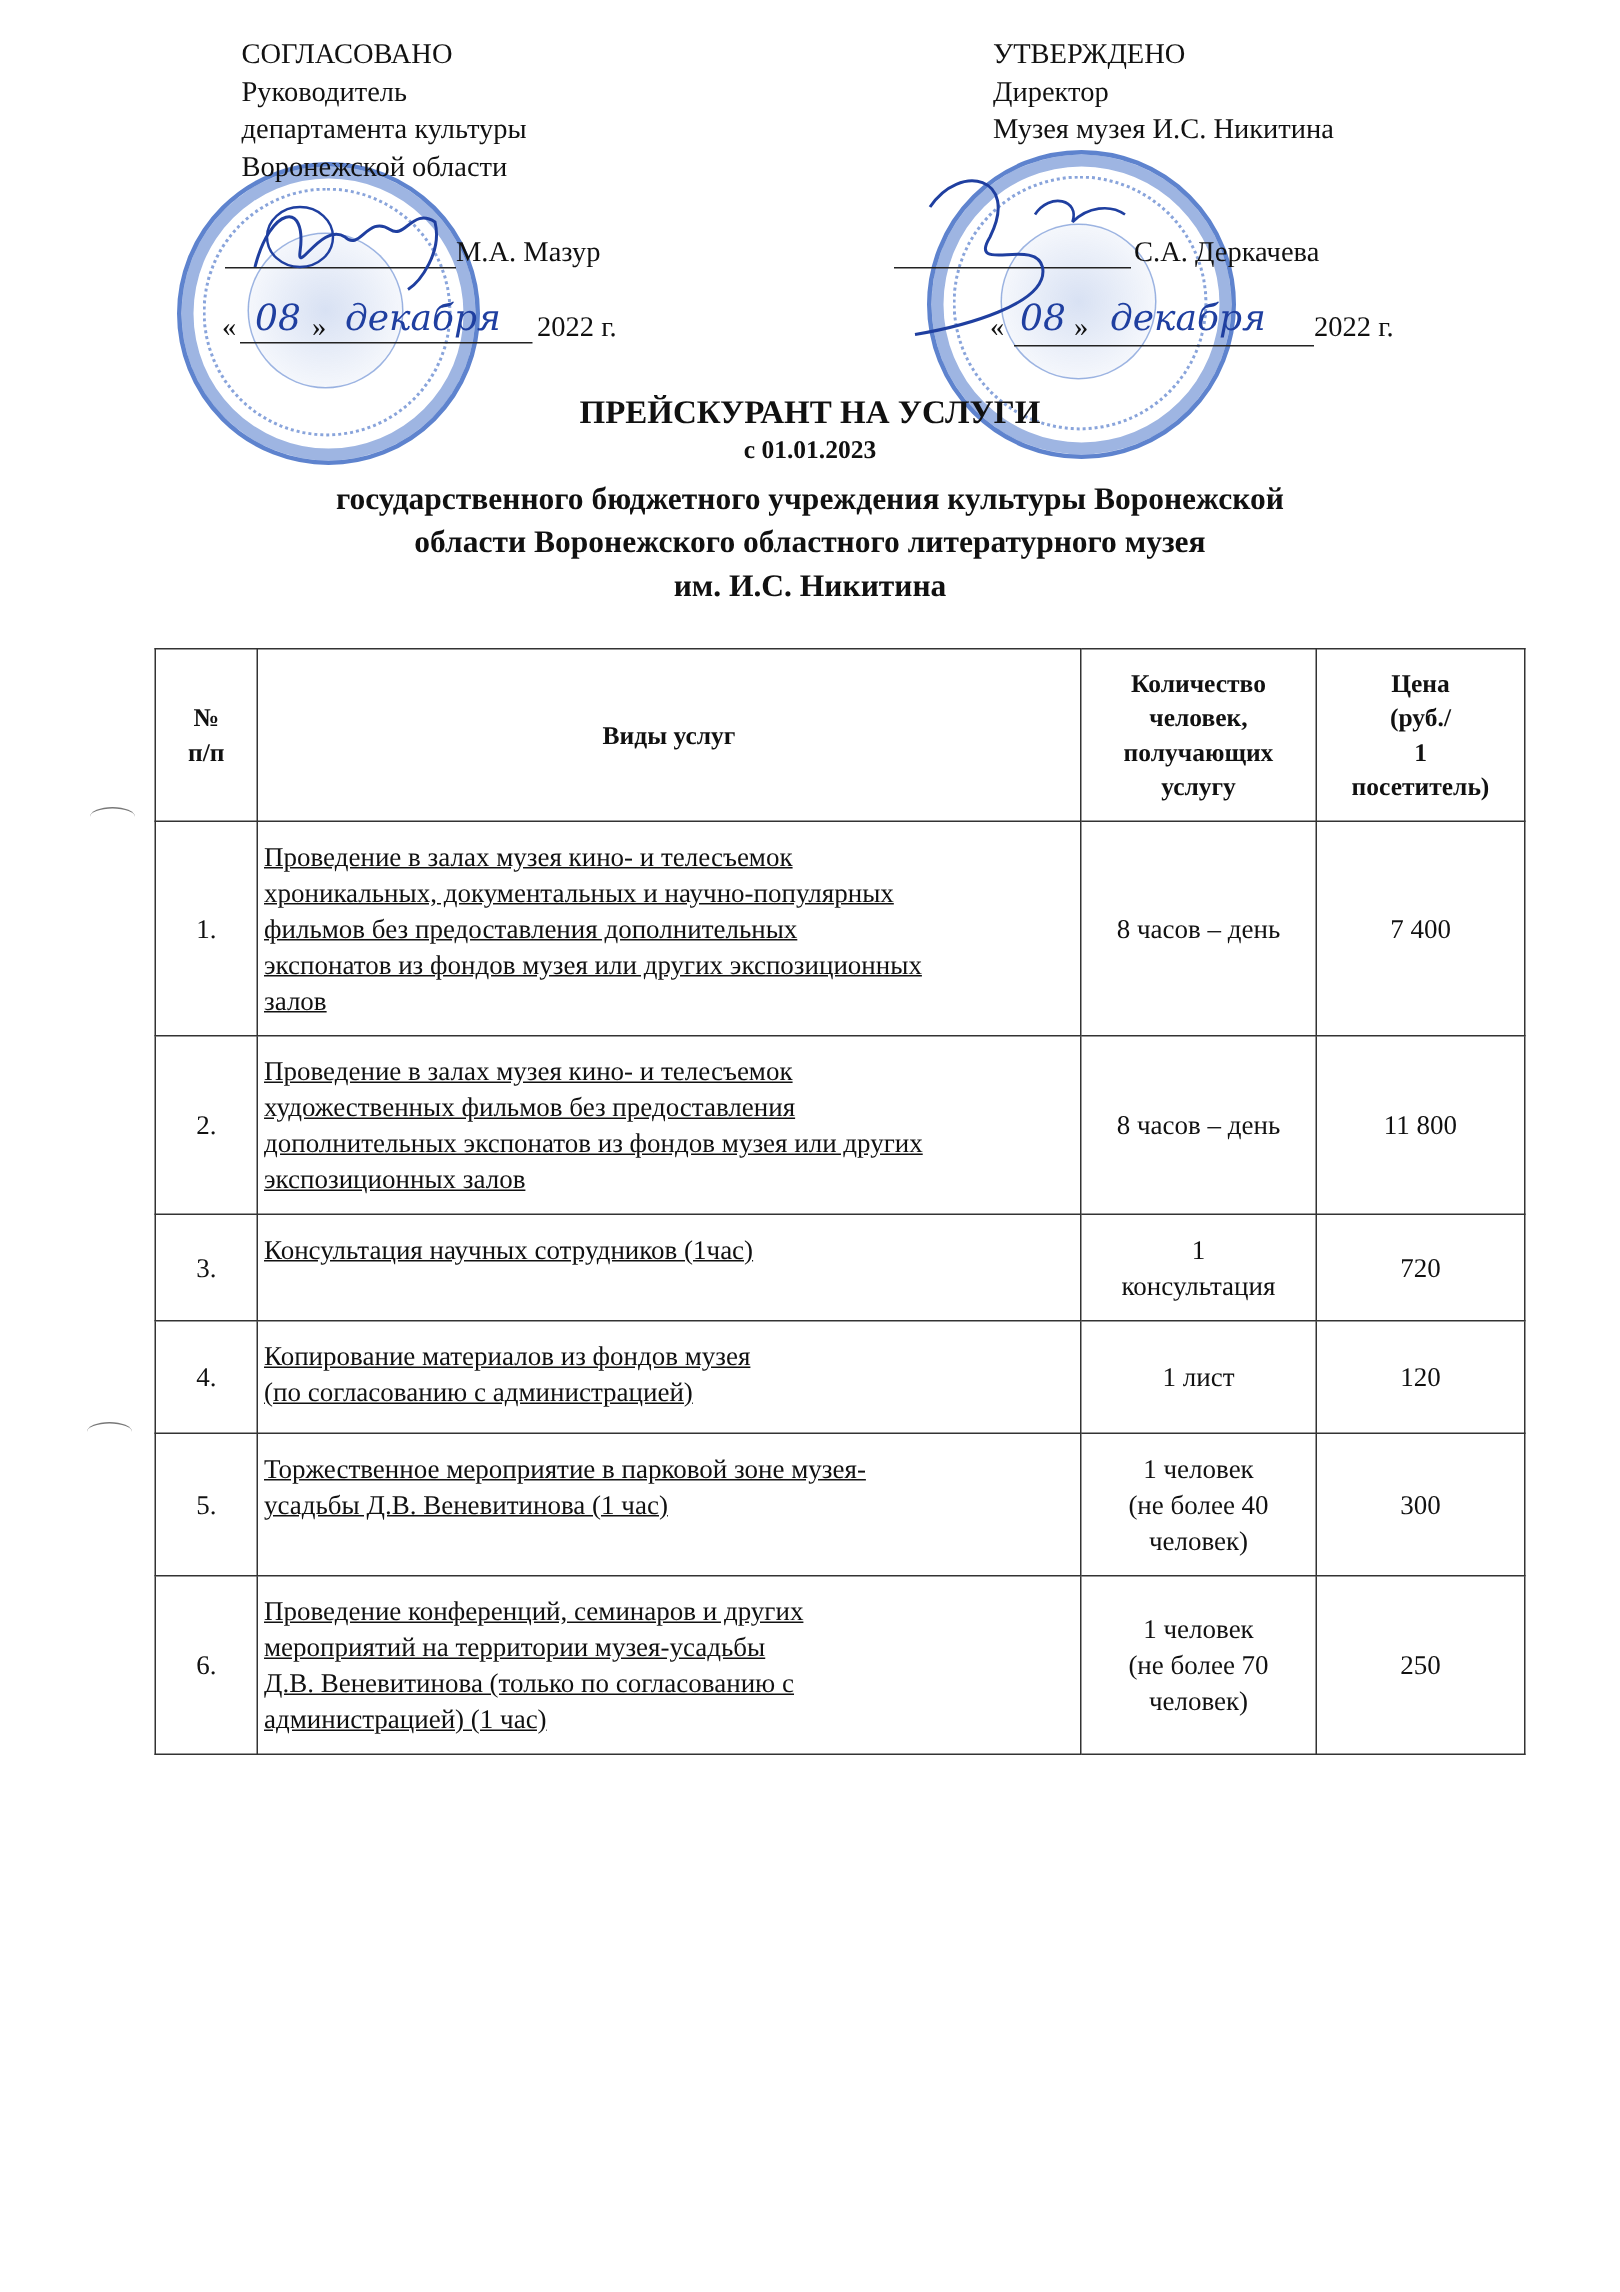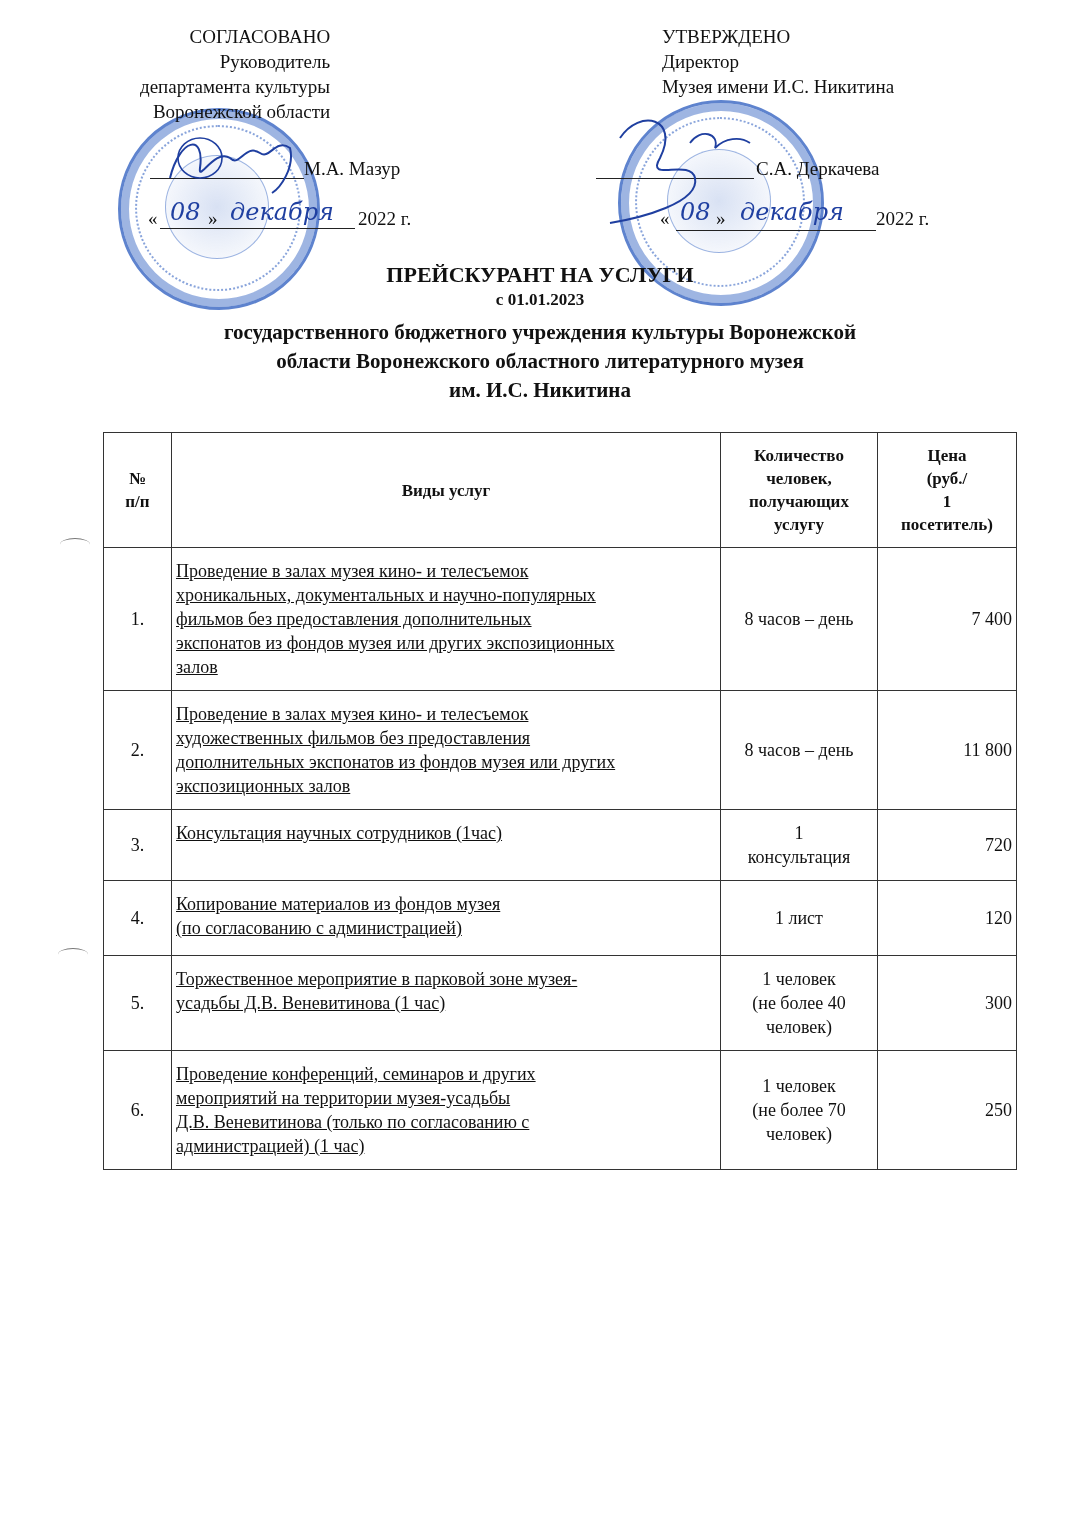--- a/index.html
+++ b/index.html
@@ -10,21 +10,21 @@
   .hdr div { white-space:nowrap; }
   .sigline { position:absolute; border-bottom:1px solid #222; }
   .title { position:absolute; left:0; width:1080px; text-align:center; font-weight:bold; }
   table.price { position:absolute; left:103px; top:432px; width:914px;
     border-collapse:collapse; font-size:18px; line-height:24px; }
   table.price td, table.price th { border:1.5px solid #333; vertical-align:middle; padding:11px 4px; }
   table.price th { font-weight:bold; font-size:17px; line-height:23px; text-align:center; }
   td.num { text-align:center; width:59px; }
   td.svc { text-align:left; vertical-align:top !important; padding-left:6px;text-decoration:underline; }
   td.qty { text-align:center; width:148px; }
-  td.price-cell { text-align:right; width:130px;font-family:Liberation Serif, serif; }
+  td.price-cell { text-align:center; width:130px;font-family:Liberation Serif, serif; }
   .stamp { position:absolute; border-radius:50%; border:3px solid rgba(40,90,190,0.75);
            box-shadow: inset 0 0 0 6px rgba(255,255,255,0), inset 0 0 0 8px rgba(40,90,190,0.45); }
   .stamp-inner { position:absolute; border-radius:50%; border:2px dotted rgba(40,90,190,0.55); }
   .stamp-core { position:absolute; border-radius:50%; border:1.5px solid rgba(40,90,190,0.45);
                 background: radial-gradient(circle, rgba(40,90,190,0.18) 0%, rgba(40,90,190,0.05) 70%, transparent 72%); }
   .scan-mark { position:absolute; width:30px; height:12px; border-top:1.5px solid #777; border-radius:50% 50% 0 0; }
   .hand { font-family:"DejaVu Serif", serif; font-style:italic; color:#1f3fa0; position:absolute; }
   svg.sig { position:absolute; overflow:visible; }
 </style>
 </head>
@@ -36,21 +36,21 @@
 <div class="stamp" style="left:118px;top:108px;width:196px;height:196px;">
   <div class="stamp-inner" style="left:14px;top:14px;width:162px;height:162px;"></div>
   <div class="stamp-core" style="left:44px;top:44px;width:102px;height:102px;"></div>
 </div>
 
 <div class="stamp" style="left:618px;top:100px;width:200px;height:200px;">
   <div class="stamp-inner" style="left:14px;top:14px;width:166px;height:166px;"></div>
   <div class="stamp-core" style="left:46px;top:46px;width:102px;height:102px;"></div>
 </div>
 
-<div class="abs hdr" style="left:140px;top:24px;text-align:right;">
+<div class="abs hdr" style="left:161px;top:24px;">
   <div>СОГЛАСОВАНО</div>
   <div>Руководитель</div>
   <div>департамента  культуры</div>
   <div>Воронежской области</div>
 </div>
 <div class="sigline" style="left:150px;top:178px;width:154px;"></div>
 <div class="abs hdr" style="left:304px;top:156px;">М.А. Мазур</div>
 <svg class="sig" style="left:160px;top:128px;" width="150" height="70">
   <path d="M10 50 C 20 10, 45 5, 40 40 C 38 55, 55 20, 70 30 C 80 40, 85 15, 100 25 C 110 32, 115 10, 130 20 C 135 40, 120 60, 112 65" fill="none" stroke="#1f3fa0" stroke-width="2"></path>
   <ellipse cx="40" cy="30" rx="22" ry="20" fill="none" stroke="#1f3fa0" stroke-width="1.6"></ellipse>
@@ -60,21 +60,21 @@
 </div>
 <div class="sigline" style="left:160px;top:228px;width:195px;"></div>
 <div class="hand" style="left:170px;top:198px;font-size:24px;">08</div>
 <div class="abs hdr" style="left:208px;top:206px;">»</div>
 <div class="hand" style="left:230px;top:198px;font-size:24px;">декабря</div>
 <div class="abs hdr" style="left:358px;top:206px;">2022 г.</div>
 
 <div class="abs hdr" style="left:662px;top:24px;">
   <div>УТВЕРЖДЕНО</div>
   <div>Директор</div>
-  <div>Музея  имени И.С. Никитина</div>
+  <div>Музея  музея И.С. Никитина</div>
 </div>
 <div class="sigline" style="left:596px;top:178px;width:158px;"></div>
 <div class="abs hdr" style="left:756px;top:156px;">С.А. Деркачева</div>
 <svg class="sig" style="left:600px;top:108px;" width="170" height="120">
   <path d="M20 30 C 40 0, 80 10, 60 50 C 45 75, 90 50, 95 70 C 100 95, 40 110, 10 115" fill="none" stroke="#1f3fa0" stroke-width="2"></path>
   <path d="M90 35 C 100 20, 120 25, 115 40 C 125 30, 140 28, 150 35" fill="none" stroke="#1f3fa0" stroke-width="1.8"></path>
 </svg>
 <div class="abs hdr" style="left:660px;top:206px;">«</div>
 <div class="sigline" style="left:676px;top:230px;width:200px;"></div>
 <div class="hand" style="left:680px;top:198px;font-size:24px;">08</div>

